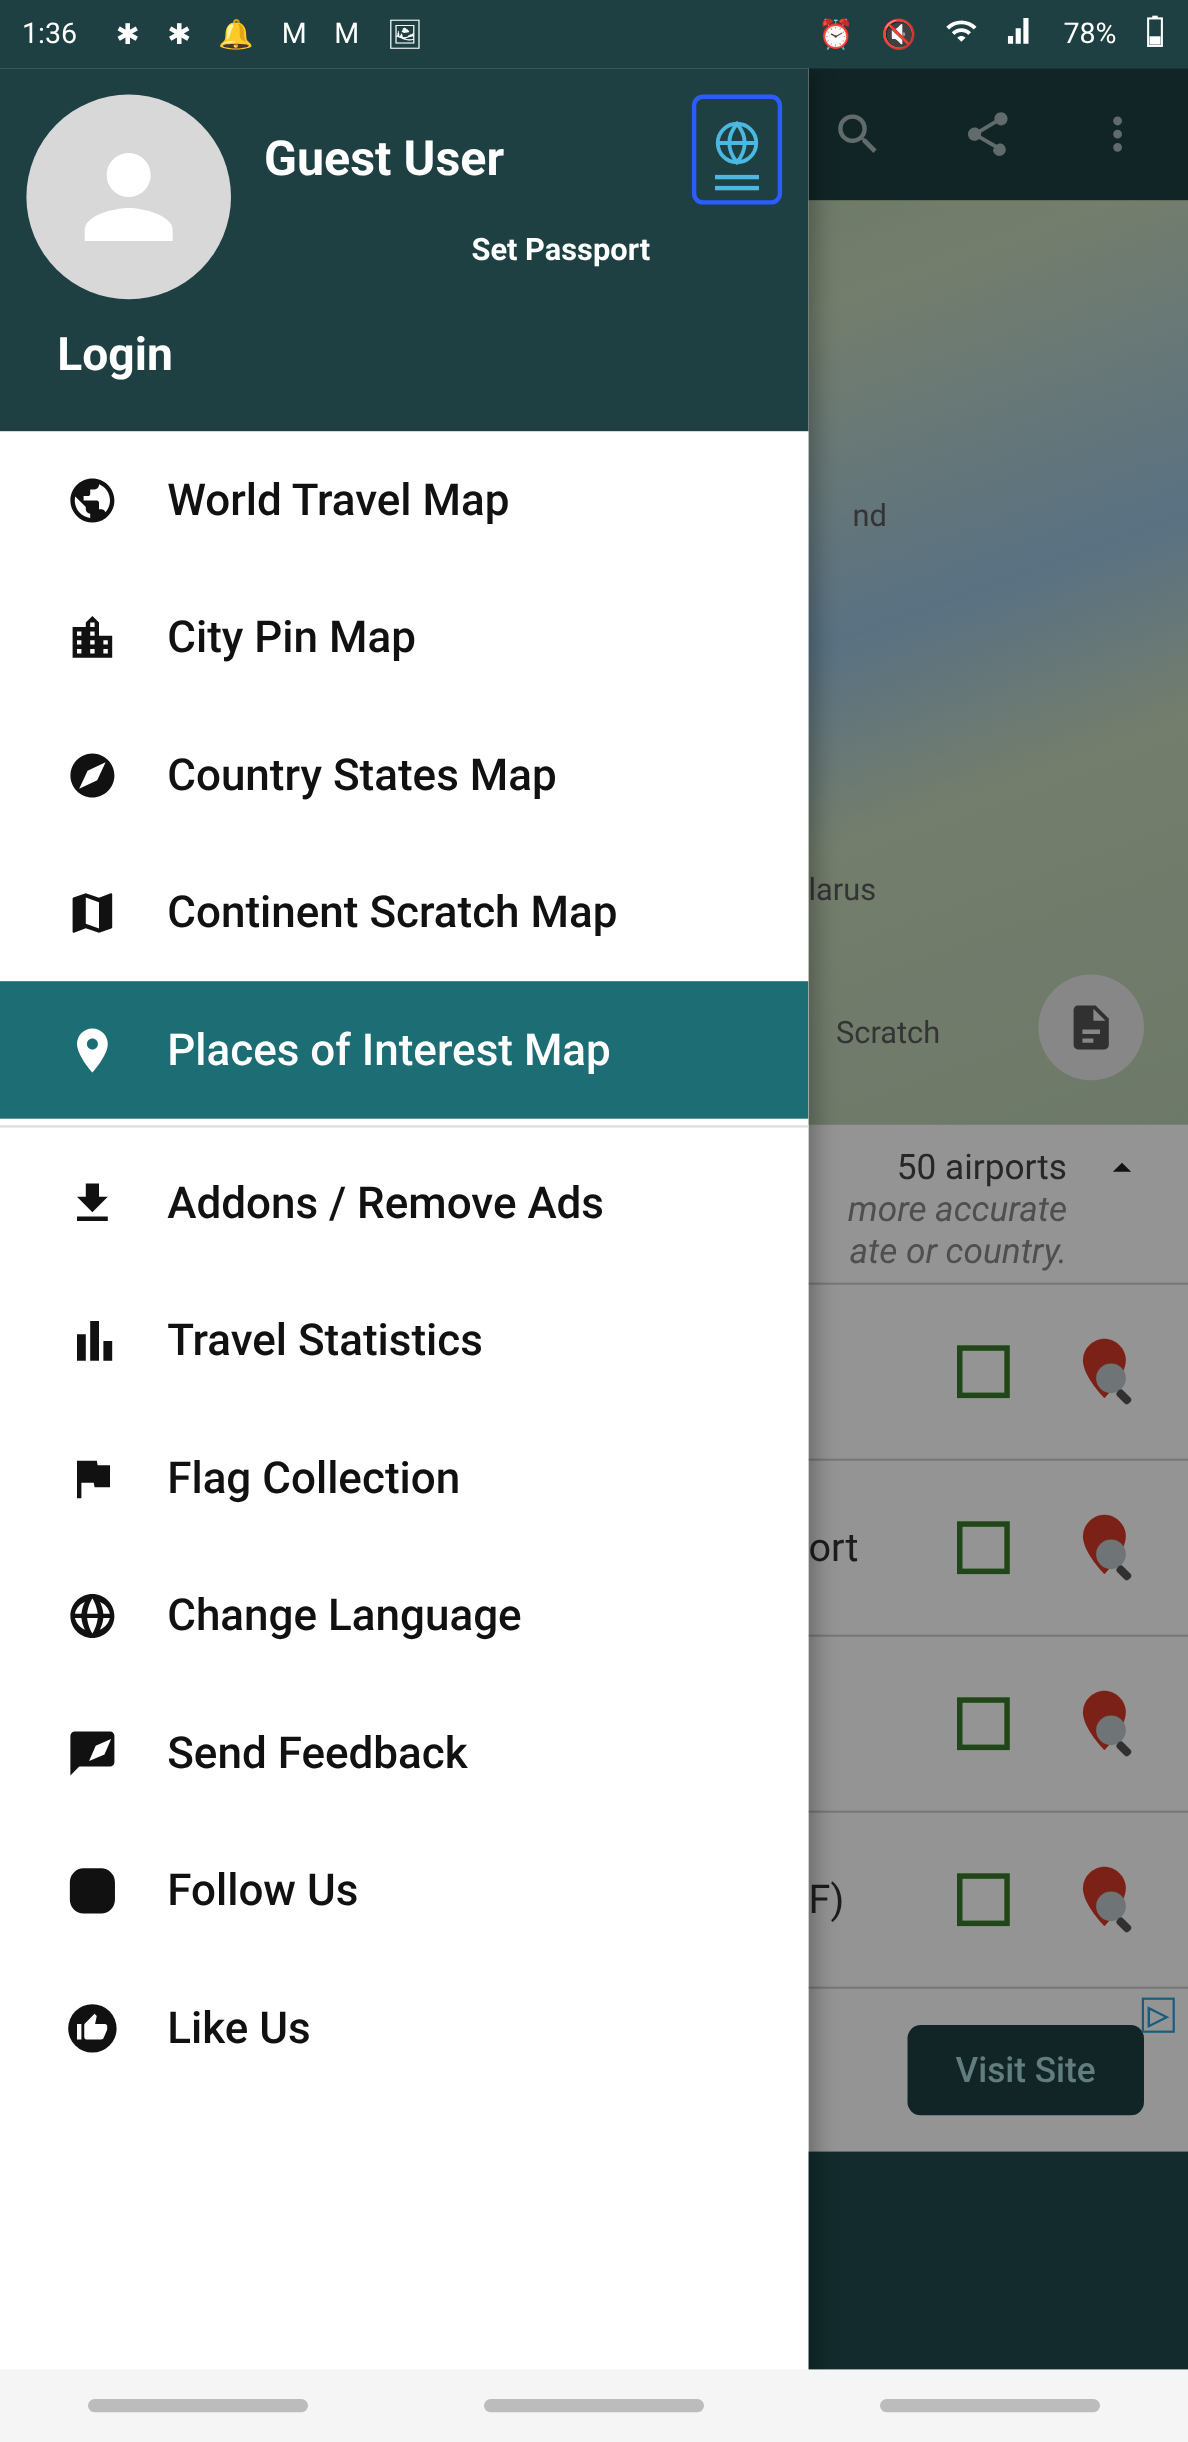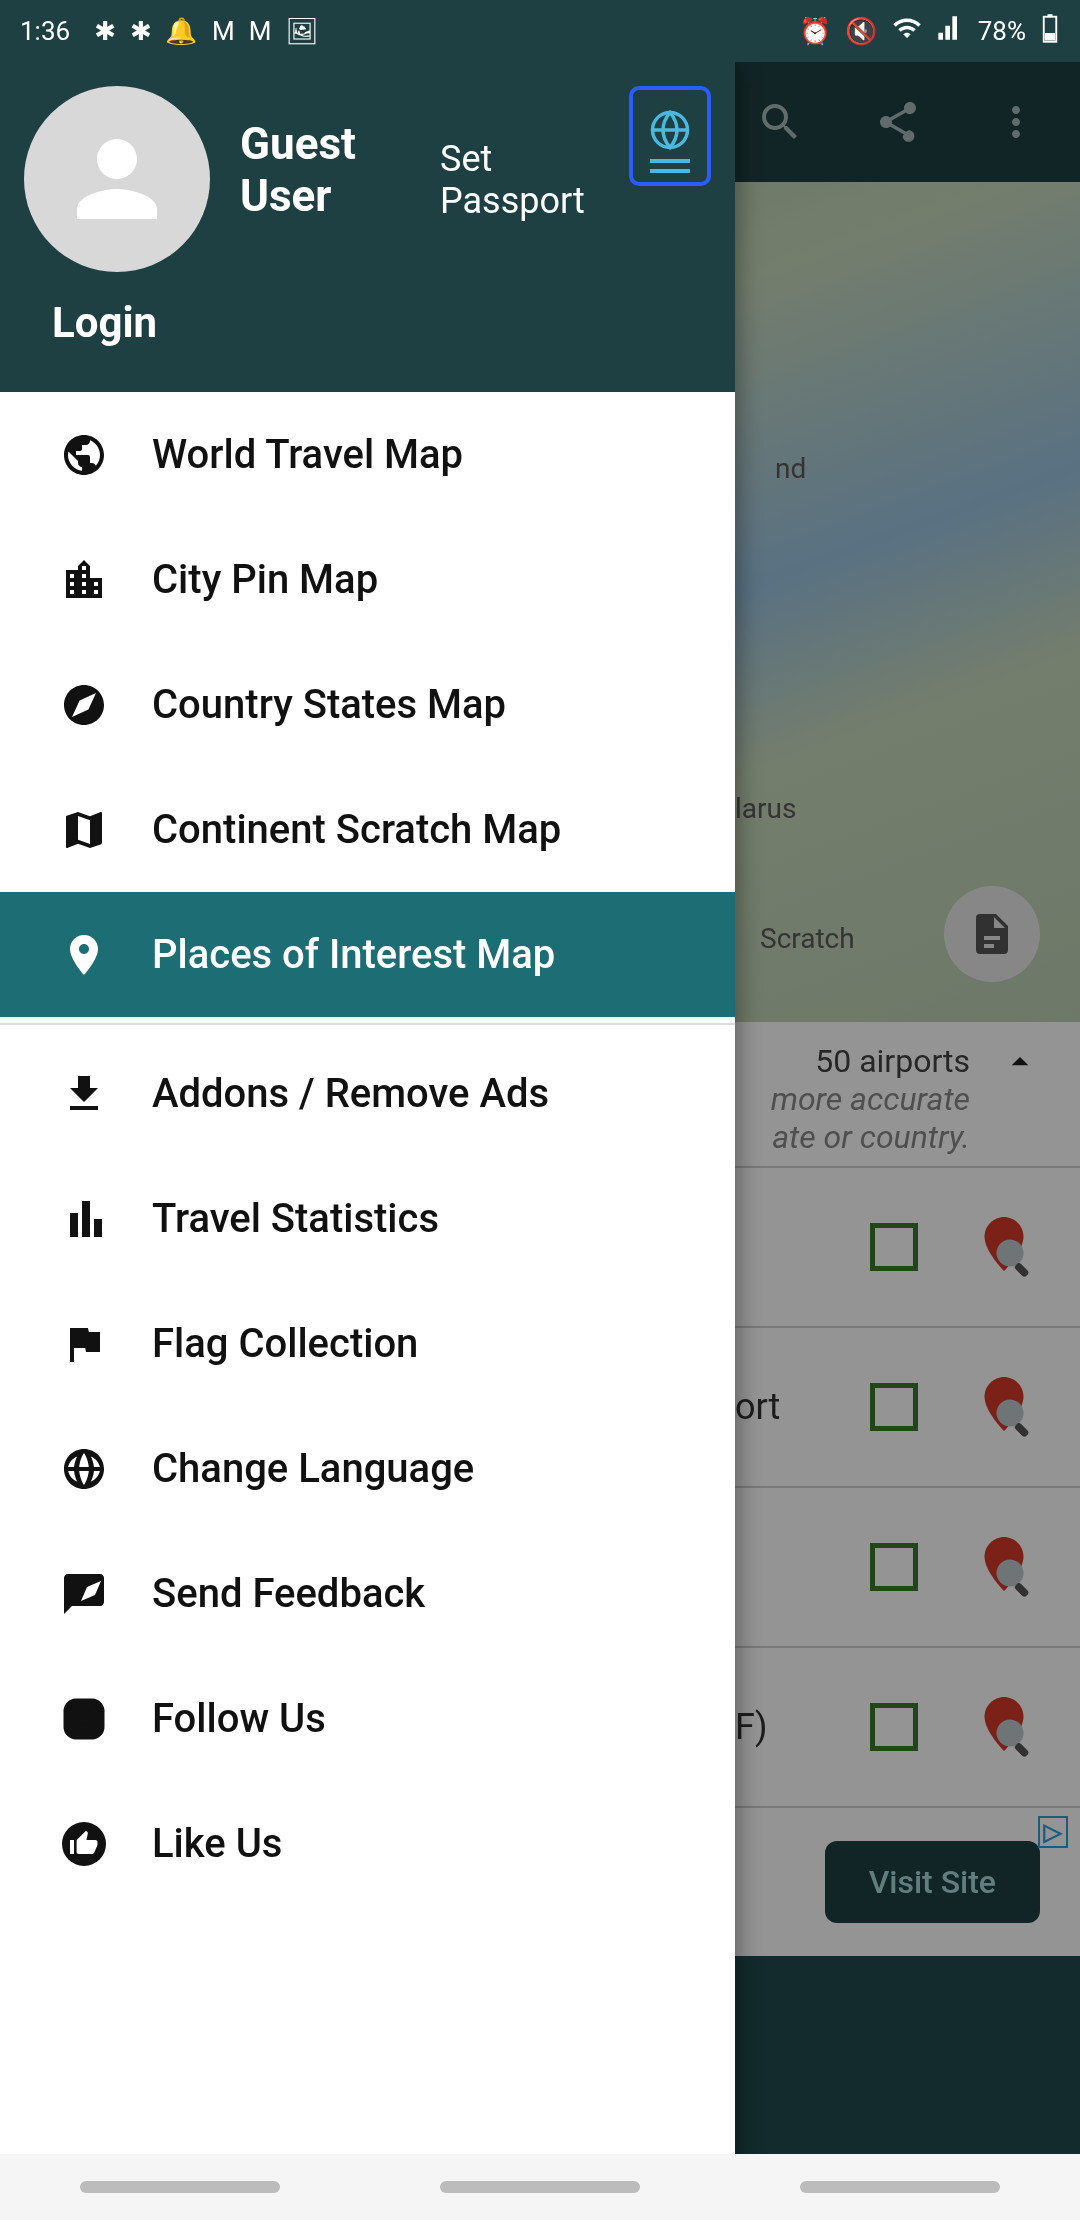--- a/index.html
+++ b/index.html
@@ -11,21 +11,21 @@
     overflow:hidden;
   }
   
   .status-bar {
     position:absolute; top:0; left:0; right:0; height:62px;
     background:#1f4042;
     color:#fff;
     display:flex; align-items:center; justify-content:space-between;
     padding:0 20px; font-size:28px; z-index:30;
   }
-  .status-left, .status-right { display:flex; align-items:center; gap:14px; }
+  .status-left, .status-right { display:flex; align-items:center; gap:25px; }
   .status-left span, .status-right span { font-size:26px; }
   .status-time { font-size:30px; font-weight:400; margin-right:10px; }
   .status-batt { font-size:28px; }
 
   
   .bg-app {
     position:absolute; top:62px; left:0; right:0; bottom:0;
     background:#224a4c;
   }
   .bg-toolbar {
@@ -104,23 +104,23 @@
     padding:24px 24px 30px 24px;
     height:330px;
   }
   .dh-row1 { display:flex; align-items:flex-start; gap:30px; }
   .avatar {
     width:186px; height:186px; border-radius:50%;
     background:#d8d8d8;
     display:flex; align-items:center; justify-content:center;
   }
   .avatar svg { width:120px; height:120px; fill:#fff; }
-  .dh-mid { flex:1; display:flex; flex-direction:row; gap:40px; padding-top:32px; }
+  .dh-mid { flex:1; display:flex; flex-direction:column; gap:40px; padding-top:32px; }
   .guest { font-size:44px; font-weight:700; }
-  .set-passport { font-size:36px; font-weight:400; align-self:flex-end; margin-right:8px; }
+  .set-passport { font-size:28px; font-weight:700; align-self:flex-end; margin-right:8px; }
   .passport-icon {
     width:82px; height:100px;
     border:4px solid #2a5cff; border-radius:10px;
     display:flex; flex-direction:column; align-items:center; justify-content:center;
     gap:8px;
   }
   .passport-icon .globe { width:42px; height:42px; }
   .passport-icon .lines { width:40px; height:4px; background:#4ab8e0; box-shadow:0 10px 0 #4ab8e0; }
   .login { font-size:42px; font-weight:700; margin-top:26px; margin-left:28px; }
 

